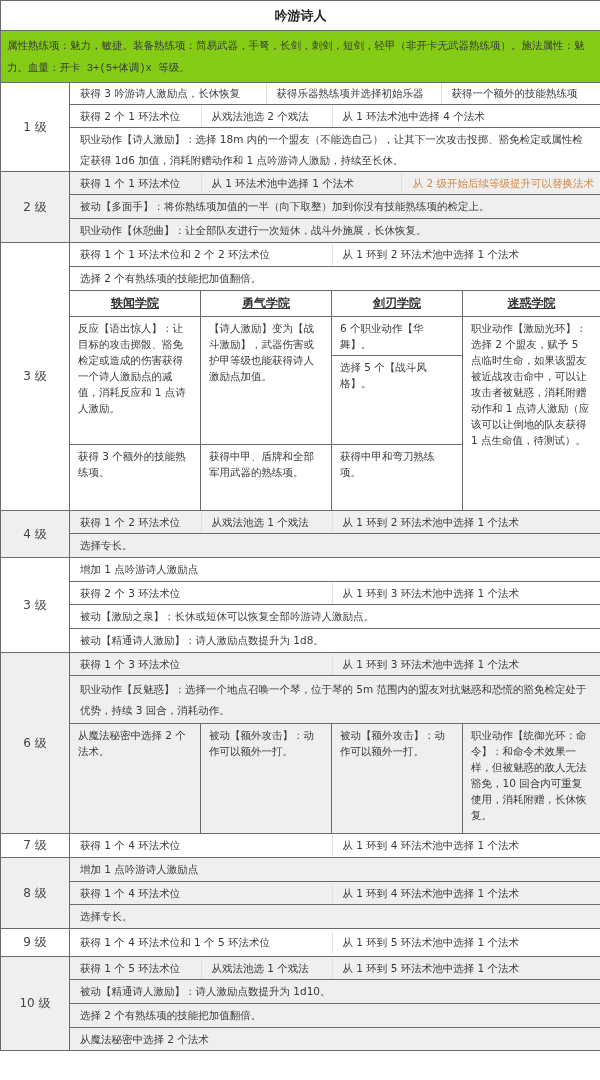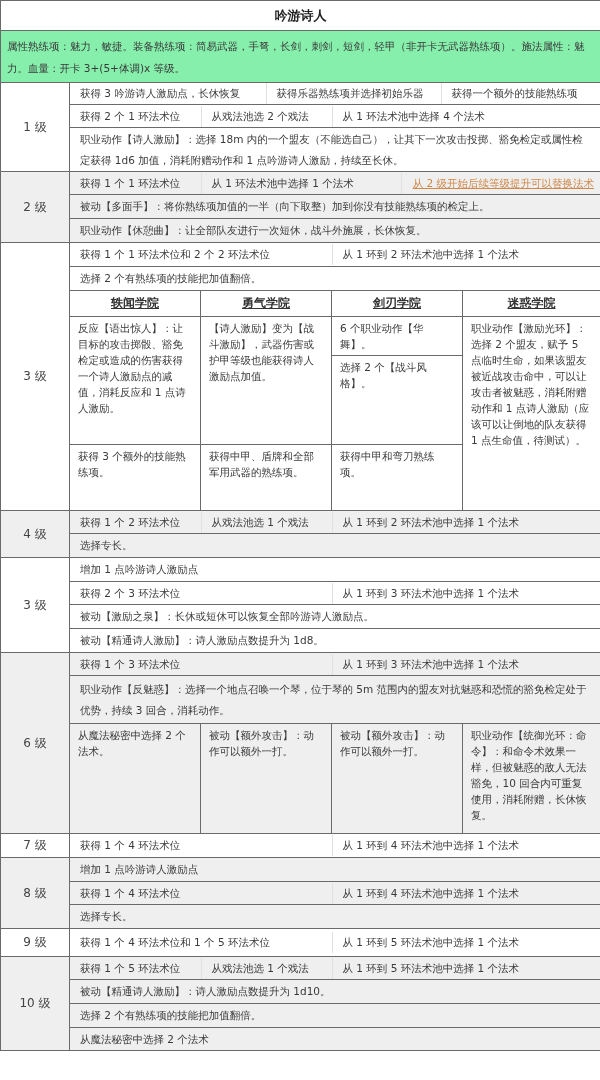--- a/index.html
+++ b/index.html
@@ -1,26 +1,26 @@
 <!DOCTYPE html>
 <html><head>
 <meta charset="utf-8">
 <style>
   * { box-sizing: border-box; margin: 0; padding: 0; }
   html, body { width: 600px; height: 1080px; overflow: hidden; background: #ffffff; }
   body { font-family: "DejaVu Sans", "Liberation Sans", sans-serif; color: #3a3a3a; font-size: 10.5px; }
   table { border-collapse: collapse; width: 600px; table-layout: fixed; }
   td { border: 1px solid #6a6a6a; vertical-align: middle; padding: 0 10px; line-height: 21px; }
   .title { text-align: center; font-size: 13px; font-weight: bold; height: 30px; color: #222; background: #fff; }
-  .intro { background: #86efac; padding: 3px 6px; line-height: 22px; font-size: 10.5px; }
+  .intro { background: #84cc16; padding: 3px 6px; line-height: 22px; font-size: 10.5px; font-family: Liberation Mono, monospace; }
   .lvl { text-align: center; font-size: 12px; color: #444; width: 69px; }
   .g { background: #efefef; }
   .w { background: #ffffff; }
   .cell-row { padding: 0; }
-  .hl { color: #d0894a; text-decoration: underline; }
+  .hl { color: #d0894a; }
   .sub th { border: 1px solid #6a6a6a; font-weight: bold; font-size: 12px; text-align: center; height: 26px; color: #333; background: #fff; text-decoration: underline; }
   .sub td { vertical-align: top; line-height: 16px; padding: 3px 8px; }
   .inner-tbl { width: 100%; border-collapse: collapse; table-layout: fixed; }
   .inner-tbl td { border: none; border-right: 1px solid #e0e0e0; padding: 0 10px; }
   .inner-tbl td:last-child { border-right: none; }
   .wm { position: absolute; right: 6px; bottom: 4px; color: rgba(255,255,255,0.85); font-size: 15px; letter-spacing: 1px; font-weight: bold; }
 </style>
 </head>
 <body>
 
@@ -136,21 +136,21 @@
     <th>剑刃学院</th>
     <th>迷惑学院</th>
   </tr>
   <tr class="sub" style="height:30px">
     <td rowspan="2">反应【语出惊人】：让目标的攻击掷骰、豁免检定或造成的伤害获得一个诗人激励点的减值，消耗反应和 1 点诗人激励。</td>
     <td rowspan="2">【诗人激励】变为【战斗激励】，武器伤害或护甲等级也能获得诗人激励点加值。</td>
     <td>6 个职业动作【华舞】。</td>
     <td rowspan="3">职业动作【激励光环】：选择 2 个盟友，赋予 5 点临时生命，如果该盟友被近战攻击命中，可以让攻击者被魅惑，消耗附赠动作和 1 点诗人激励（应该可以让倒地的队友获得 1 点生命值，待测试）。</td>
   </tr>
   <tr class="sub" style="height:89px">
-    <td>选择 2 个【战斗风格】。</td>
+    <td>选择 5 个【战斗风格】。</td>
   </tr>
   <tr class="sub" style="height:66px">
     <td>获得 3 个额外的技能熟练项。</td>
     <td>获得中甲、盾牌和全部军用武器的熟练项。</td>
     <td>获得中甲和弯刀熟练项。</td>
   </tr>
 
   <tr style="height:23px" class="g">
     <td rowspan="2" class="lvl g">4 级</td>
     <td colspan="4" class="cell-row g">

